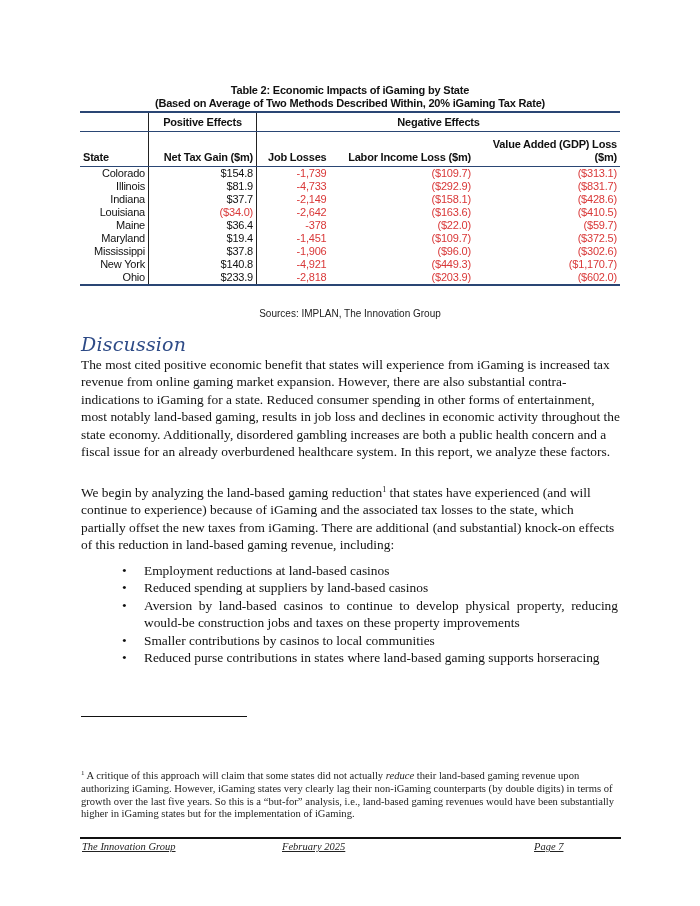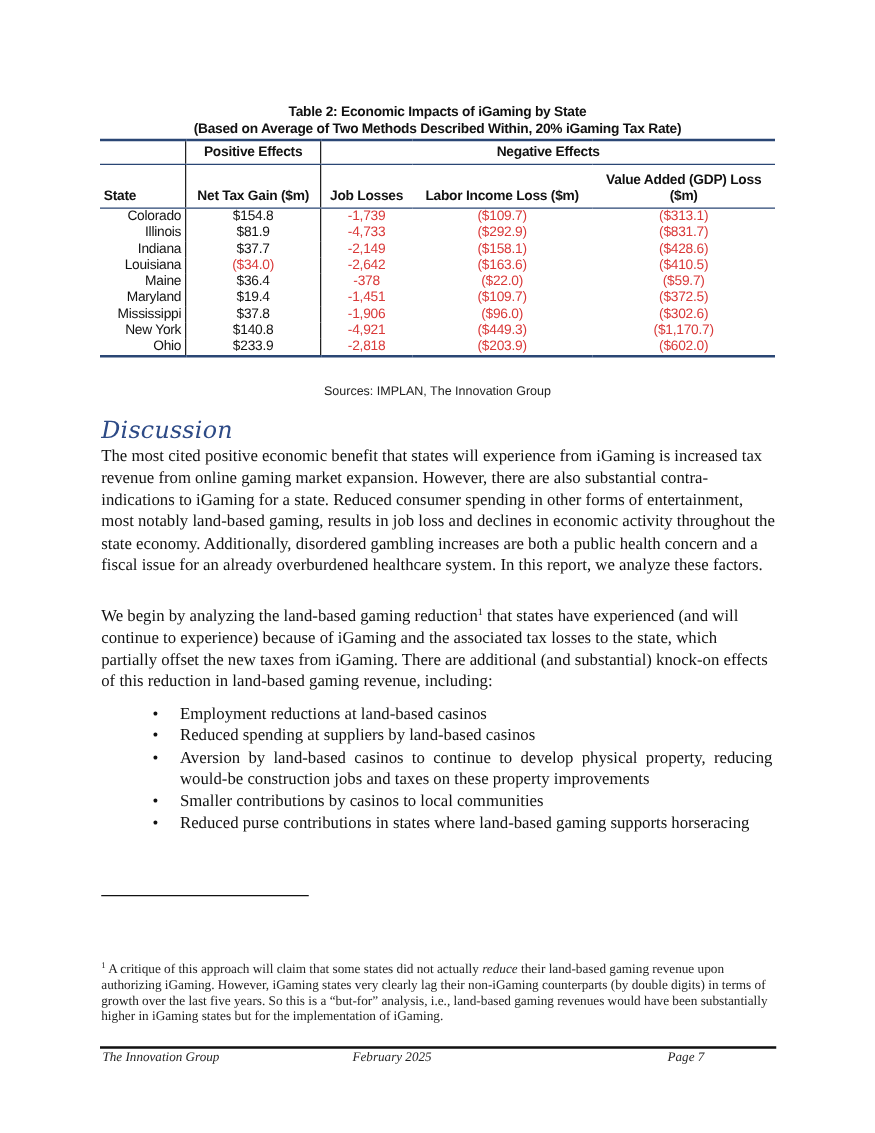--- a/index.html
+++ b/index.html
@@ -6,42 +6,42 @@
     body { width: 700px; height: 906px; position: relative; overflow: hidden; font-family: "Liberation Serif", serif; color: #111; }
     .page { position: absolute; left: 0; top: 0; width: 636px; height: 906px; padding-left: 23px; }
 
     .tbl-title { position: absolute; left: 80px; width: 540px; top: 84px; text-align: center; font-family: "Liberation Sans", sans-serif; font-weight: bold; font-size: 11px; line-height: 13px; letter-spacing: -0.2px; color: #111; }
     table.econ { position: absolute; left: 80px; top: 111px; width: 540px; border-collapse: collapse; font-family: "Liberation Sans", sans-serif; font-size: 11px; letter-spacing: -0.2px; }
     table.econ td, table.econ th { padding: 0 3px; line-height: 13px; white-space: nowrap; }
     table.econ tr.grp th { border-top: 2px solid #2a4674; border-bottom: 1px solid #2a4674; font-weight: bold; text-align: center; height: 18px; }
     table.econ tr.hdr th { font-weight: bold; vertical-align: bottom; height: 32px; padding-bottom: 2px; border-bottom: 1px solid #2a4674; }
     table.econ .vl { border-left: 1.5px solid #222; }
     table.econ td.st { text-align: right; width: 62px; }
-    table.econ td.num, table.econ th.num { text-align: center; }
+    table.econ td.num, table.econ th.num { text-align: right; }
     table.econ th.st { text-align: left; }
     table.econ td.neg { color: #d93838; }
     table.econ tr.last td { border-bottom: 2.5px solid #2a4674; }
     .sources { position: absolute; left: 80px; width: 540px; top: 308px; text-align: center; font-family: "Liberation Sans", sans-serif; font-size: 10px; color: #222; }
 
     .h-disc { position: absolute; left: 81px; top: 333px; font-family: "DejaVu Serif", serif; font-style: italic; font-size: 19px; color: #2d4a86; letter-spacing: 0.2px; }
     .para { position: absolute; left: 81px; width: 540px; font-size: 13.4px; line-height: 17.4px; color: #111; }
     .p1 { top: 356px; }
     .p2 { top: 484px; }
     .para sup { font-size: 8px; vertical-align: 5px; line-height: 0; }
 
     ul.bullets { position: absolute; left: 102px; width: 516px; top: 562px; margin: 0; padding: 0; list-style: none; font-size: 13.4px; line-height: 17.4px; }
     ul.bullets li { position: relative; padding-left: 42px; text-align: justify; }
     ul.bullets li .dot { position: absolute; left: 20px; top: 0; }
 
     .fn-rule { position: absolute; left: 81px; top: 716px; width: 166px; height: 1px; background: #111; }
     .footnote { position: absolute; left: 81px; width: 538px; top: 770px; font-size: 10.6px; line-height: 12.8px; color: #222; }
     .footnote sup { font-size: 7px; vertical-align: 4px; line-height: 0; }
 
     .foot-rule { position: absolute; left: 80px; top: 837px; width: 541px; height: 1.5px; background: #111; }
-    .foot { position: absolute; top: 841px; font-style: italic; font-size: 10.5px; color: #222; }
+    .foot { position: absolute; top: 841px; font-style: italic; font-size: 10.5px; color: #222; text-decoration: underline; }
     .foot.l { left: 82px; }
     .foot.c { left: 282px; }
     .foot.r { left: 534px; text-align: center; }
   </style>
 </head>
 <body>
 
 <div class="page">
 
   <div class="tbl-title">

